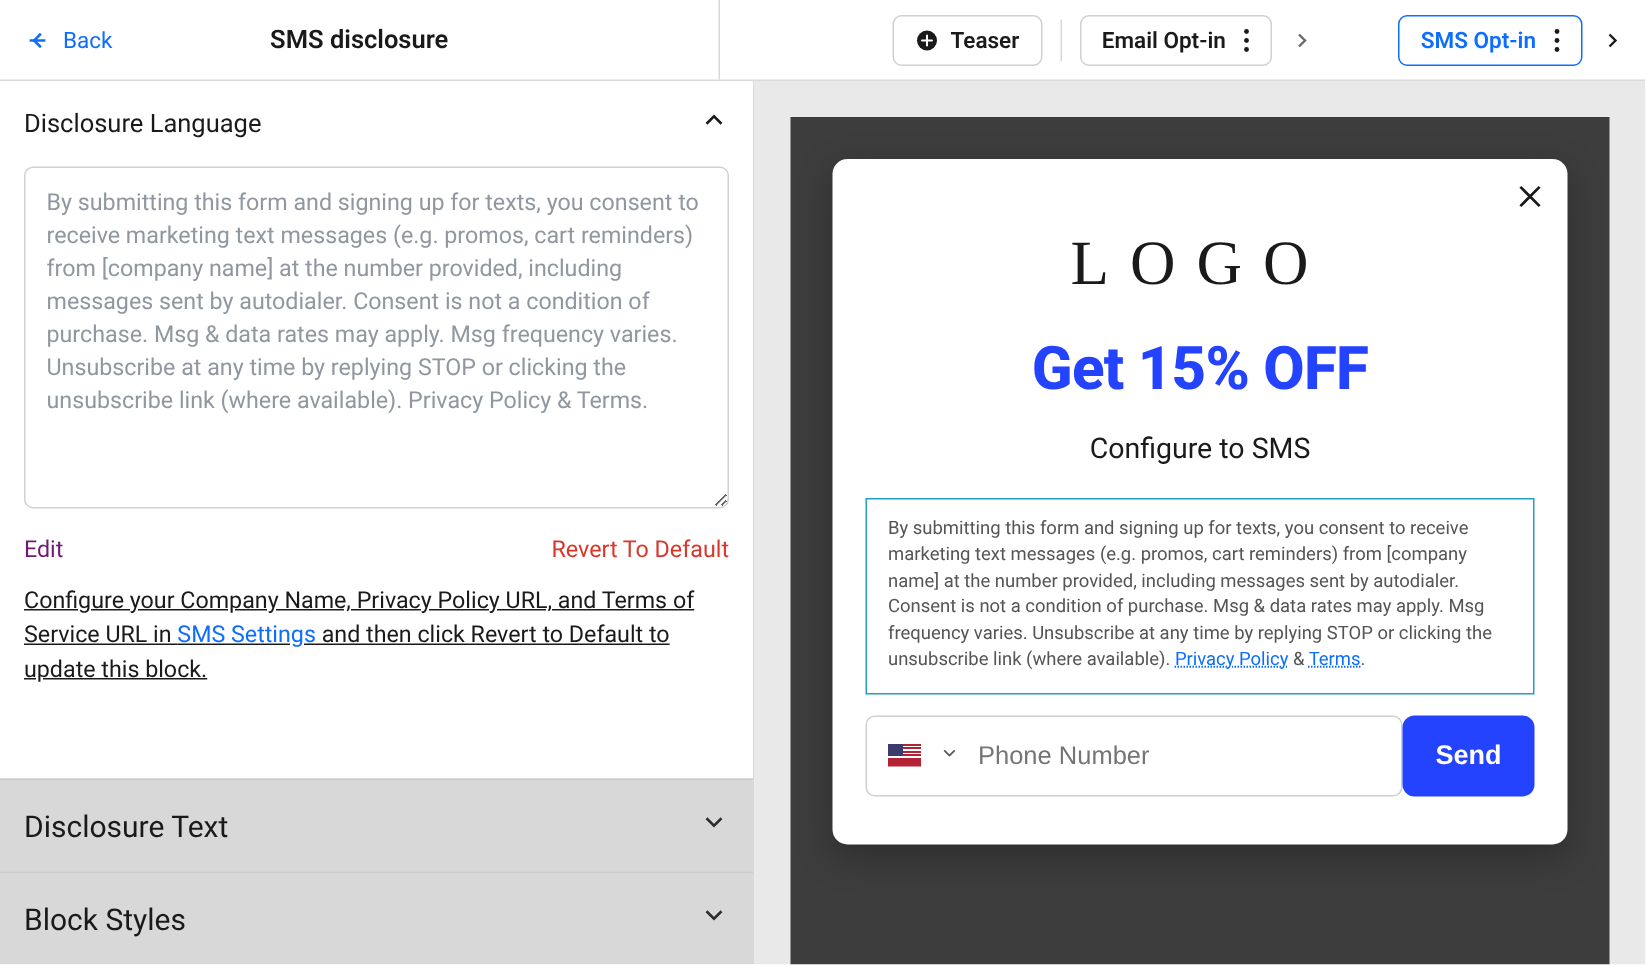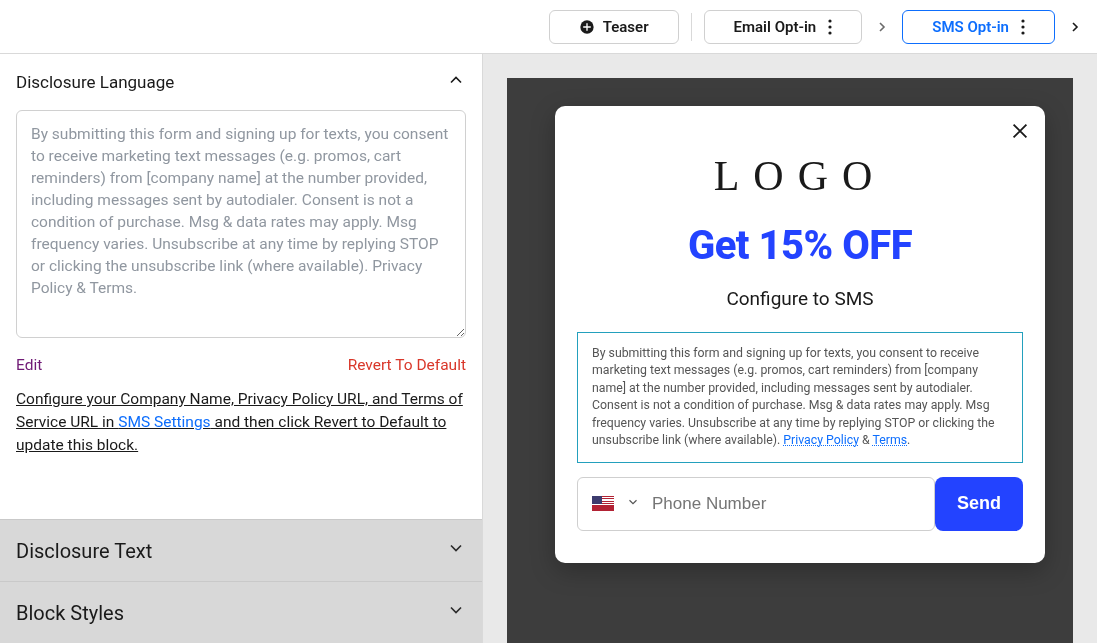--- a/index.html
+++ b/index.html
@@ -4,22 +4,22 @@
   <style>
     * { box-sizing: border-box; margin: 0; padding: 0; }
     body { font-family: -apple-system, BlinkMacSystemFont, "Segoe UI", Roboto, Helvetica, Arial, sans-serif; color: #1a1a1a; background: #fff; }
     .app { display: flex; flex-direction: column; height: 643px; width: 1097px; }
     .topbar { display: flex; align-items: center; height: 54px; border-bottom: 1px solid #d9d9d9; position: relative; }
     .topbar-left { display: flex; align-items: center; width: 480px; padding: 0 16px; border-right: 1px solid #d9d9d9; height: 100%; position: relative; }
     .back { display: flex; align-items: center; gap: 8px; color: #0d6efd; cursor: pointer; font-size: 15px; }
     .back svg { width: 18px; height: 18px; }
     .topbar-title { position: absolute; left: 0; right: 0; text-align: center; font-weight: 600; font-size: 17px; pointer-events: none; }
     .topbar-right { flex: 1; display: flex; align-items: center; justify-content: flex-end; gap: 12px; padding: 0 14px; height: 100%; }
-    .pill { display: inline-flex; align-items: center; gap: 8px; border: 1px solid #d0d0d0; border-radius: 6px; padding: 7px 29px; font-size: 15px; font-weight: 600; background: #fff; cursor: pointer; }
-    .pill.blue { color: #0d6efd; border-color: #0d6efd; }
+    .pill { display: inline-flex; align-items: center; gap: 8px; border: 1px solid #d0d0d0; border-radius: 6px; padding: 7px 14px; font-size: 15px; font-weight: 600; background: #fff; cursor: pointer; }
+    .pill.blue { color: #0d6efd; border-color: #0d6efd; margin-left: 44px; }
     .kebab svg, .chevron svg, .plus svg { display: block; }
     .chevron { color: #6b6b6b; }
     .topbar-right .chevron svg { width: 16px; height: 16px; }
     .kebab { margin-left: 4px; }
 
     .body { display: flex; flex: 1; min-height: 0; }
     .left { width: 571px; border-right: 1px solid #d9d9d9; display: flex; flex-direction: column; overflow: hidden; }
     .section { padding: 16px; }
     .sec-header { display: flex; align-items: center; justify-content: space-between; padding: 16px; font-size: 17px; cursor: pointer; }
     .sec-header .chev svg { width: 20px; height: 20px; }
@@ -27,41 +27,52 @@
     .ta-actions { display: flex; justify-content: space-between; margin-top: 14px; font-size: 15.5px; }
     .ta-actions .edit { color: #701a75; cursor: pointer; }
     .ta-actions .revert { color: #d9372a; cursor: pointer; }
     .help { margin-top: 14px; font-size: 15.5px; line-height: 1.48; text-decoration: underline; }
     .help a { color: #0d6efd; text-decoration: none; }
     .collapsed-row { display: flex; align-items: center; justify-content: space-between; padding: 18px 16px; background: #d8d8d8; border-top: 1px solid #c9c9c9; font-size: 20px; cursor: pointer; }
     .collapsed-row .chev svg { width: 20px; height: 20px; color: #2b2b2b; }
 
     .right { flex: 1; background: #e9e9e9; display: flex; flex-direction: column; }
     .canvas { flex: 1; background: #3d3d3d; margin: 24px 24px 0 24px; display: flex; align-items: flex-start; justify-content: center; padding: 28px; overflow: hidden; }
-    .popup { background: #fff; border-radius: 10px; width: 490px; padding: 24px 22px 32px; position: relative; display: flex; flex-direction: column; align-items: center; box-shadow: 0 8px 24px rgba(0,0,0,0.25); margin-left: 20px; }
+    .popup { background: #fff; border-radius: 10px; width: 490px; padding: 24px 22px 32px; position: relative; display: flex; flex-direction: column; align-items: center; box-shadow: 0 8px 24px rgba(0,0,0,0.25); }
     .popup .close { position: absolute; top: 14px; right: 14px; cursor: pointer; }
     .popup .close svg { width: 22px; height: 22px; stroke: #1a1a1a; }
     .logo { font-family: Georgia, 'Times New Roman', serif; font-size: 42px; letter-spacing: 14px; font-weight: 500; margin-top: 22px; }
     .headline { color: #2343ff; font-weight: 800; font-size: 40px; margin-top: 22px; letter-spacing: -0.5px; }
     .sub { font-size: 19px; margin-top: 18px; }
     .disclosure-box { border: 1px solid #23a0bd; margin-top: 22px; padding: 12px 14px; font-size: 12.3px; line-height: 1.42; color: #555; text-align: left; }
     .disclosure-box a { color: #0d6efd; text-decoration: underline dotted; }
     .phone-row { display: flex; width: 100%; margin-top: 14px; }
     .phone-input { flex: 1; display: flex; align-items: center; border: 1px solid #cfcfcf; border-radius: 6px; height: 54px; padding: 0 14px; gap: 12px; }
     .flag { width: 22px; height: 15px; background: linear-gradient(#b22234 0%, #b22234 7.7%, #fff 7.7%, #fff 15.4%, #b22234 15.4%, #b22234 23.1%, #fff 23.1%, #fff 30.8%, #b22234 30.8%, #b22234 38.5%, #fff 38.5%, #fff 46.2%, #b22234 46.2%, #b22234 53.9%, #fff 53.9%, #fff 61.6%, #b22234 61.6%); position: relative; }
     .flag::before { content: ""; position: absolute; left:0; top:0; width: 10px; height: 8px; background:#3c3b6e; }
     .phone-input input { border: none; outline: none; font-size: 17px; flex: 1; color: #888; }
     .send-btn { background: #2343ff; color: #fff; border: none; border-radius: 8px; padding: 0 22px; font-size: 18px; font-weight: 700; cursor: pointer; height: 54px; }
   </style>
 </head>
 <body>
 
 <div class="app">
 
   <div class="topbar">
+    <div class="topbar-left">
+      <div class="back">
+        <svg viewBox="0 0 24 24" fill="none" stroke="currentColor" stroke-width="2.2">
+            <path d="M15 6l-6 6 6 6"></path>
+            <path d="M3 12h0"></path>
+            <path d="M19 12H5"></path>
+          </svg>
+        <span>Back</span>
+      </div>
+      <div class="topbar-title">SMS disclosure</div>
+    </div>
     <div class="topbar-right">
       <div class="pill">
         <span class="plus">
           <svg width="16" height="16" viewBox="0 0 24 24" fill="currentColor">
               <circle cx="12" cy="12" r="10"></circle>
               <path d="M12 7v10M7 12h10" stroke="#fff" stroke-width="2" stroke-linecap="round"></path>
             </svg>
         </span>
         <span>Teaser</span>
       </div>

